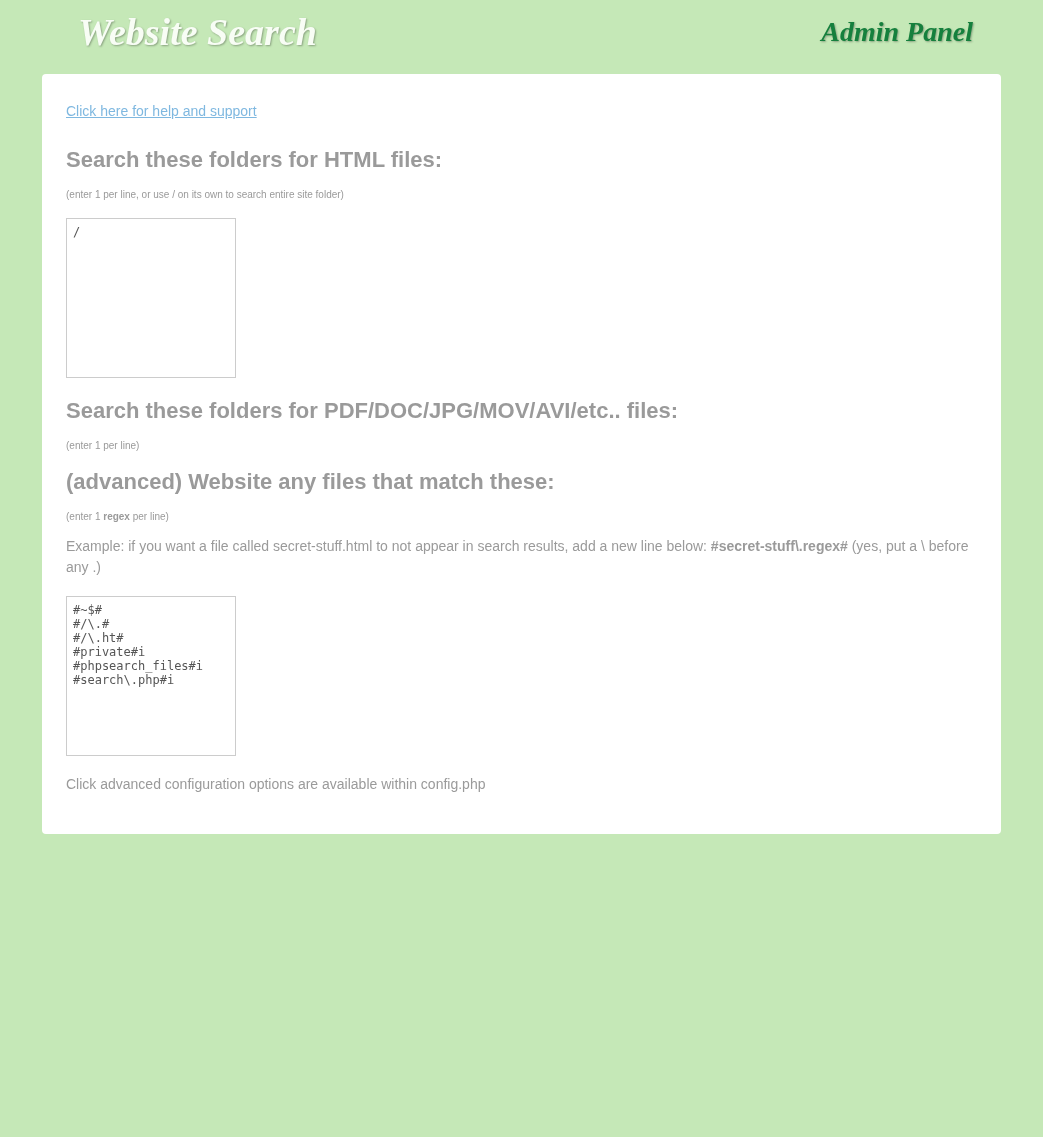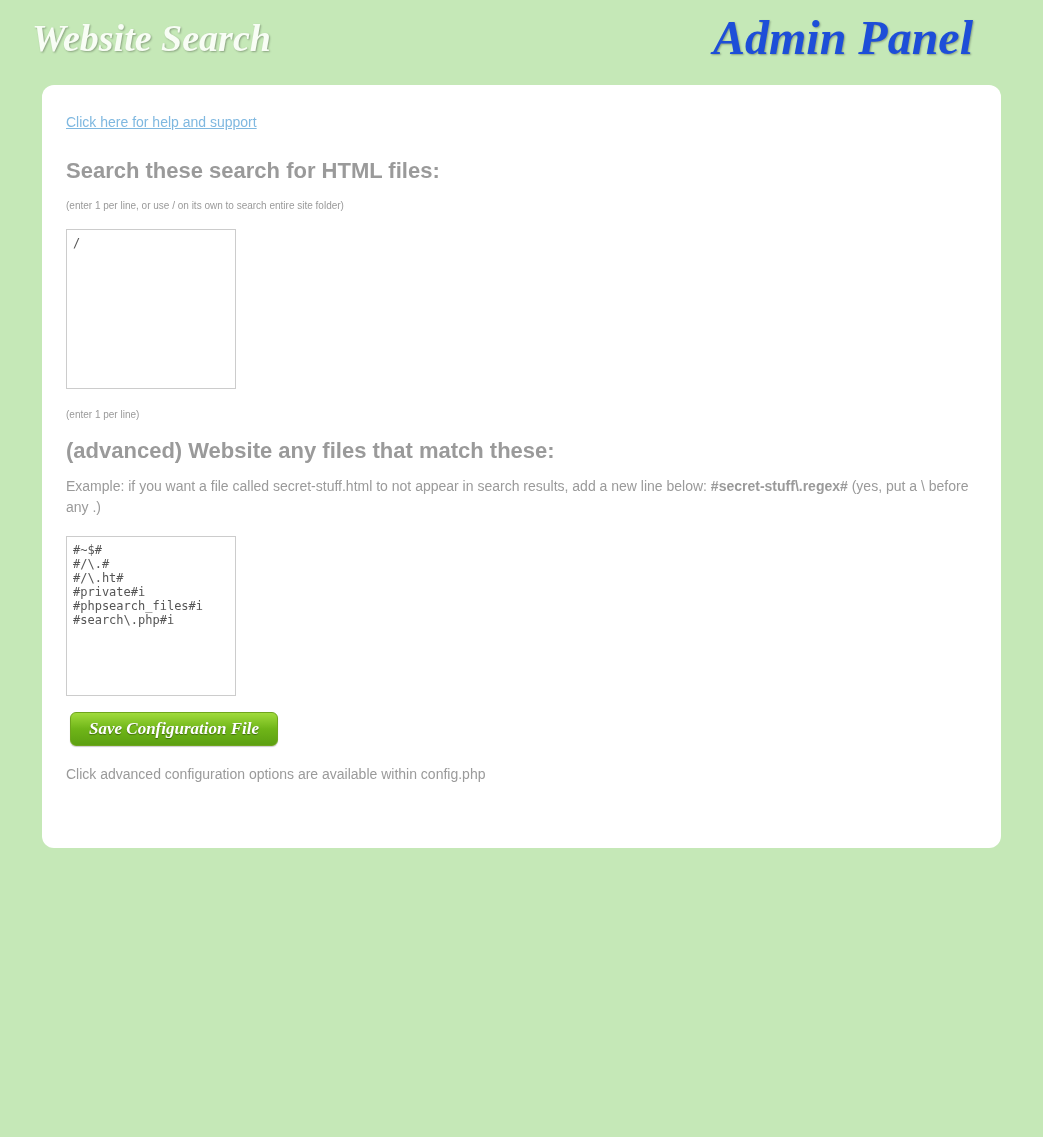--- a/index.html
+++ b/index.html
@@ -9,43 +9,43 @@
     }
     body {
       font-family: 'Trebuchet MS', 'Lucida Grande', sans-serif;
       background-color: #c5e8b7;
       min-height: 1137px;
     }
     .header {
       display: flex;
       justify-content: space-between;
       align-items: center;
-      padding: 10px 70px 20px 32px;
+      padding: 10px 70px 20px 78px;
     }
     .header-title-left {
       font-family: Georgia, 'Times New Roman', serif;
       font-style: italic;
       font-weight: bold;
       font-size: 38px;
       color: #f8fdf5;
       text-shadow: 1px 1px 2px rgba(0,0,0,0.3);
     }
     .header-title-right {
       font-family: Georgia, 'Times New Roman', serif;
       font-style: italic;
       font-weight: bold;
-      font-size: 48px;
-      color: #1d4ed8;
+      font-size: 28px;
+      color: #15803d;
       text-shadow: 1px 1px 2px rgba(0,0,0,0.3);
     }
     .main-panel {
       background-color: #ffffff;
       margin: 0 42px 22px 42px;
-      padding: 28px 24px 66px 24px;
-      border-radius: 12px;
+      padding: 28px 24px 42px 24px;
+      border-radius: 4px;
     }
     .help-link {
       color: #7fb8e0;
       text-decoration: underline;
       font-size: 14px;
       display: inline-block;
       margin-bottom: 18px;
     }
     .section-heading {
       font-size: 22px;
@@ -112,34 +112,37 @@
 
 <div class="header">
   <div class="header-title-left">Website Search</div>
   <div class="header-title-right">Admin Panel</div>
 </div>
 
 <div class="main-panel">
 
   <a href="#" class="help-link">Click here for help and support</a>
 
-  <h2 class="section-heading">Search these search for HTML files:</h2>
+  <h2 class="section-heading">Search these folders for HTML files:</h2>
   <p class="hint-text">(enter 1 per line, or use / on its own to search entire site folder)</p>
   <textarea style="">/</textarea>
 
+  <h2 class="section-heading">Search these folders for PDF/DOC/JPG/MOV/AVI/etc.. files:</h2>
   <p class="hint-text">(enter 1 per line)</p>
 
   <h2 class="section-heading">(advanced) Website any files that match these:</h2>
+  <p class="hint-text">
+    <span>(enter 1 </span><span class="bold-inline">regex</span><span> per line)</span>
+  </p>
   <p class="example-text">
     <span>Example: if you want a file called secret-stuff.html to not appear in search results, add a new line below: </span><span class="bold-inline">#secret-stuff\.regex#</span><span> (yes, put a \ before any .)</span>
   </p>
   <textarea style="">#~$#
 #/\.#
 #/\.ht#
 #private#i
 #phpsearch_files#i
 #search\.php#i</textarea>
 
-  <button class="save-button">Save Configuration File</button>
 
   <p class="footer-note">Click advanced configuration options are available within config.php</p>
 
 </div>
 
 </body></html>

